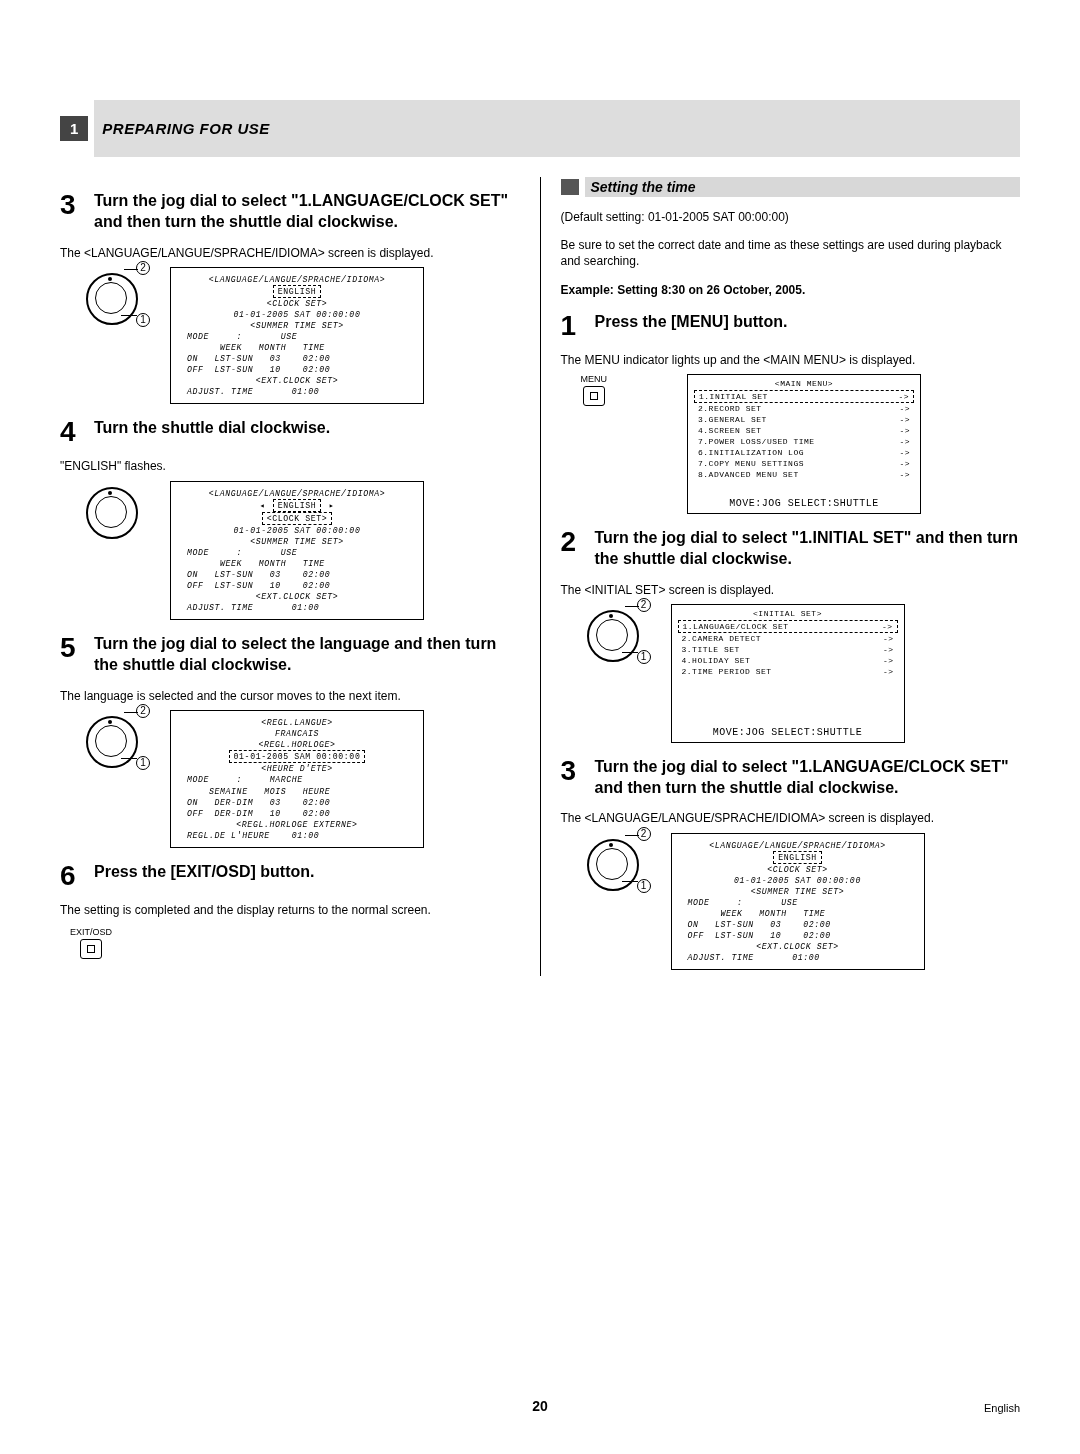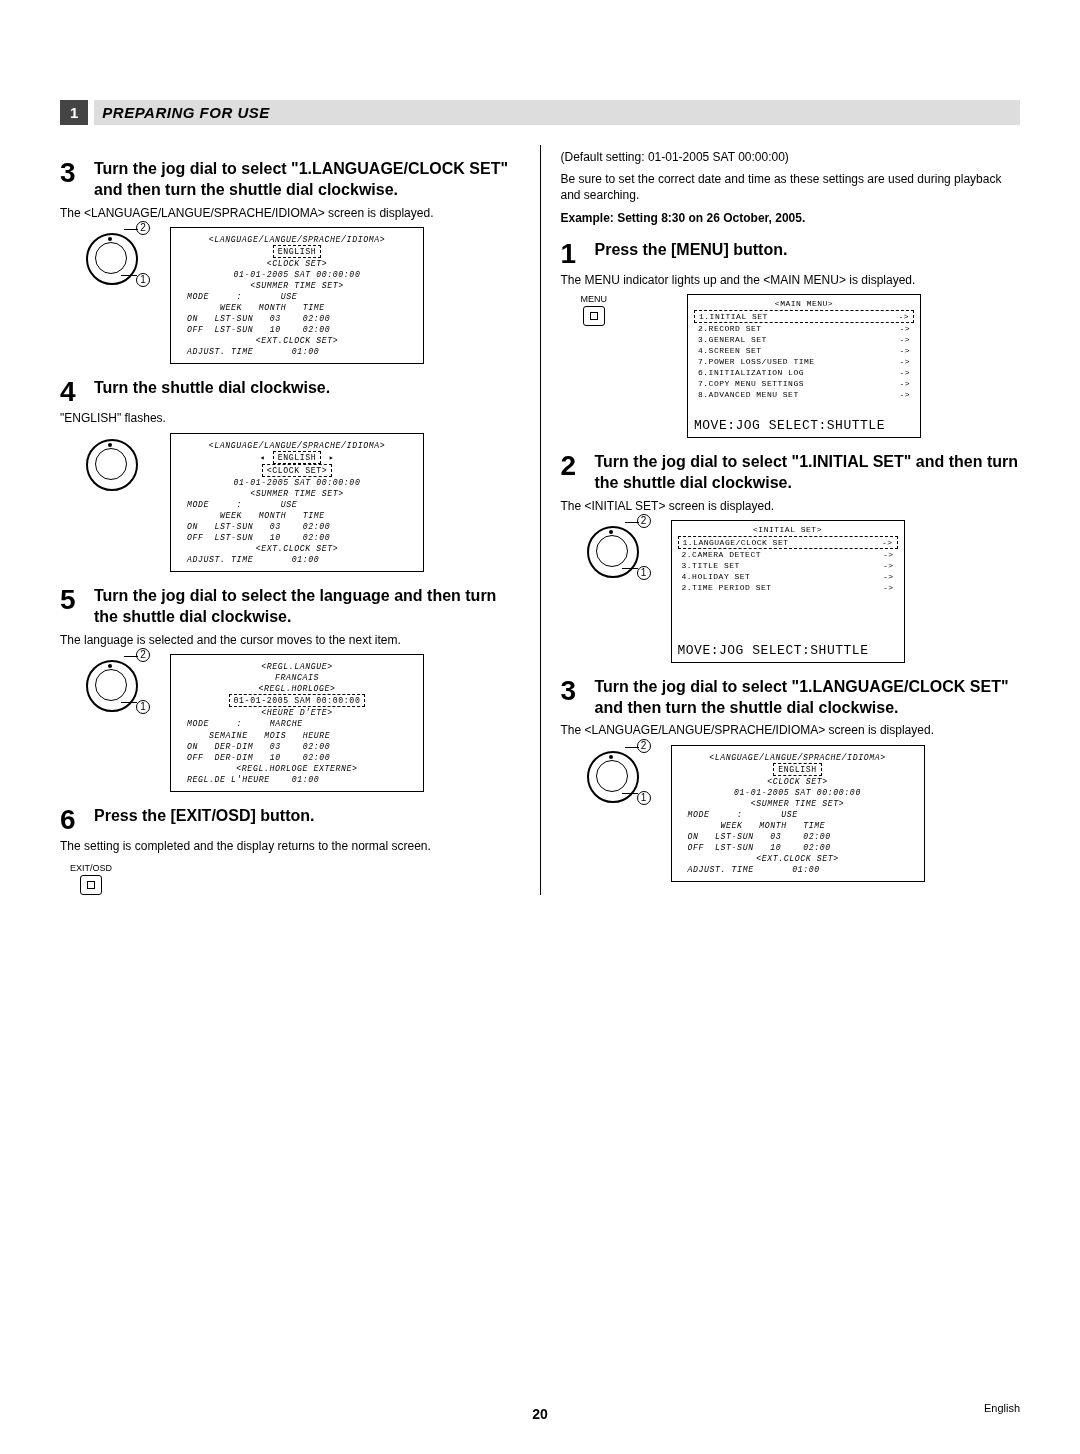--- a/index.html
+++ b/index.html
@@ -29,21 +29,21 @@
     font-weight: bold;
     padding: 4px 10px;
     margin-right: 6px;
     font-size: 15px;
   }
   .header-title {
     background: #ddd;
     flex: 1;
     font-weight: bold;
     font-size: 15px;
-    padding: 4px 8px;
+    padding: 20px 8px;
     font-style: italic;
     letter-spacing: 0.5px;
   }
   .columns {
     display: flex;
     gap: 0;
     position: relative;
   }
   .column {
     flex: 1;
@@ -63,21 +63,21 @@
     line-height: 1;
     min-width: 22px;
   }
   .step-title {
     font-weight: bold;
     font-size: 16px;
     line-height: 1.3;
   }
   .step-body {
     font-size: 12px;
-    margin-top: 4px;
+    margin-top: 12px;
     margin-bottom: 6px;
     line-height: 1.35;
   }
   .indent { margin-left: 0; }
   .fig-row {
     display: flex;
     align-items: flex-start;
     gap: 20px;
     margin: 6px 0 6px 20px;
   }
@@ -167,21 +167,21 @@
   }
   .btn-fig .btn-box::after {
     content:"";
     width:6px; height:6px;
     border:1px solid #000;
     position:absolute;
     left:6px; top:5px;
   }
   .footer {
     position:absolute;
-    bottom: 32px;
+    bottom: 40px;
     left: 0; right: 0;
     text-align: center;
     font-weight: bold;
     font-size: 14px;
   }
   .footer-lang {
     position:absolute;
     bottom: 40px;
     right: 60px;
     font-size: 11px;
@@ -197,21 +197,21 @@
   .menu-list-box .title { text-align:center; margin-bottom:2px; }
   .menu-list-box .item-row {
     display:flex;
     justify-content:space-between;
     padding: 1px 4px;
     align-items: flex-end;
   }
   .menu-list-box .sel {
     border:1px dashed #000;
   }
-  .menu-list-box .hint { margin-top:18px; font-size:13px;}
+  .menu-list-box .hint { text-align:center; margin-top:18px; font-size:10px;}
 </style>
 </head>
 <body>
 
 <div class="page">
 
   <div class="header-bar">
     <div class="header-num">1</div>
     <div class="header-title">PREPARING FOR USE</div>
   </div>
@@ -327,20 +327,24 @@
       <div class="step-body indent">The setting is completed and the display returns to the normal screen.</div>
       <div class="btn-fig">
         <div>EXIT/OSD</div>
         <div class="btn-box"></div>
       </div>
 
     </div>
 
     <div class="column col-right">
 
+      <div class="subheading-bar">
+        <div class="subheading-block"></div>
+        <div class="subheading-text">Setting the time</div>
+      </div>
 
       <div class="step-body">(Default setting: 01-01-2005 SAT 00:00:00)</div>
       <div class="step-body">Be sure to set the correct date and time as these settings are used during playback and searching.</div>
       <div class="step-body" style="font-weight:bold;">Example: Setting 8:30 on 26 October, 2005.</div>
 
       <div class="step">
         <div class="step-num">1</div>
         <div>
           <div class="step-title">Press the [MENU] button.</div>
         </div>

